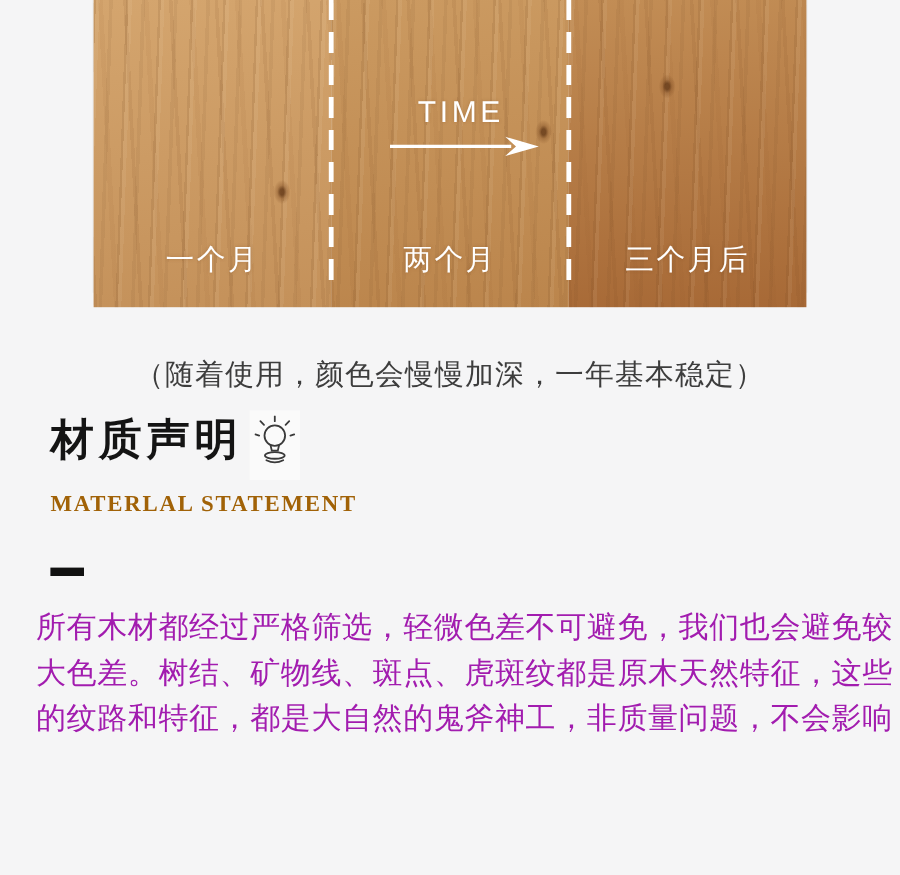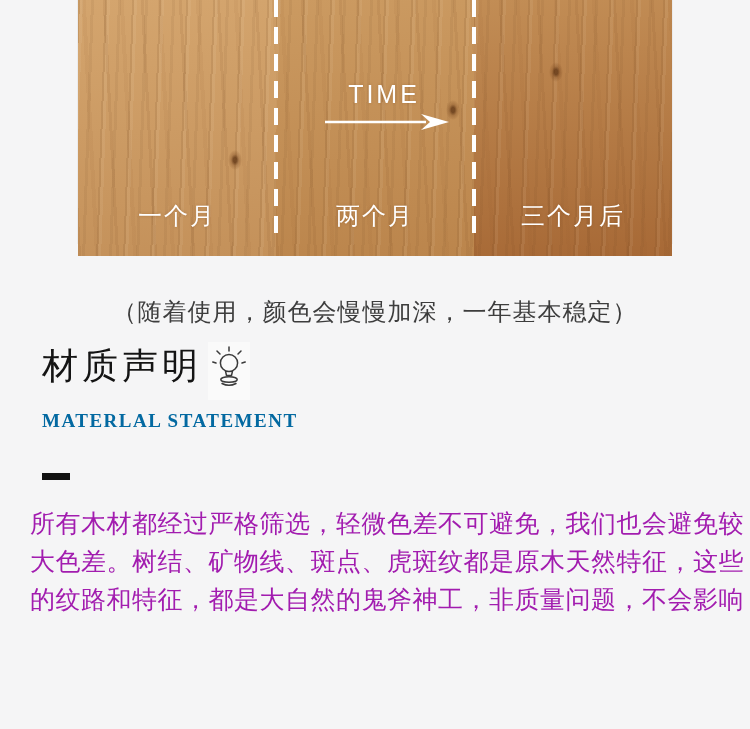--- a/index.html
+++ b/index.html
@@ -76,32 +76,32 @@
     text-align:center;
     font-size:24px; color:#3d3d3d; letter-spacing:1px;margin-top:30px;
   }
 
   
   .title-row {
     position:absolute; left:42px; top:340px;
     display:flex; align-items:flex-start;
   }
   .section-title {
-    font-size:36px; font-weight:400; color:#141414;
+    font-size:36px; font-weight:700; color:#141414;
     letter-spacing:4px; line-height:52px;
   }
   .bulb-wrap {
     margin-left:6px; margin-top:2px;
     width:42px; height:58px;
     background:#fafafa;
     display:flex; align-items:center; justify-content:center;
   }
   .section-subtitle {
     position:absolute; left:42px; top:410px;
-    font-size:19px; font-weight:700; color:#0369a1;
+    font-size:19px; font-weight:700; color:#a16207;
     letter-spacing:1.5px;
   }
   .divider-bar {
     position:absolute; left:42px; top:473px;
     width:28px; height:7px;
   }
 
   
   .statement {
     position:absolute; left:30px; top:505px; width:692px;

